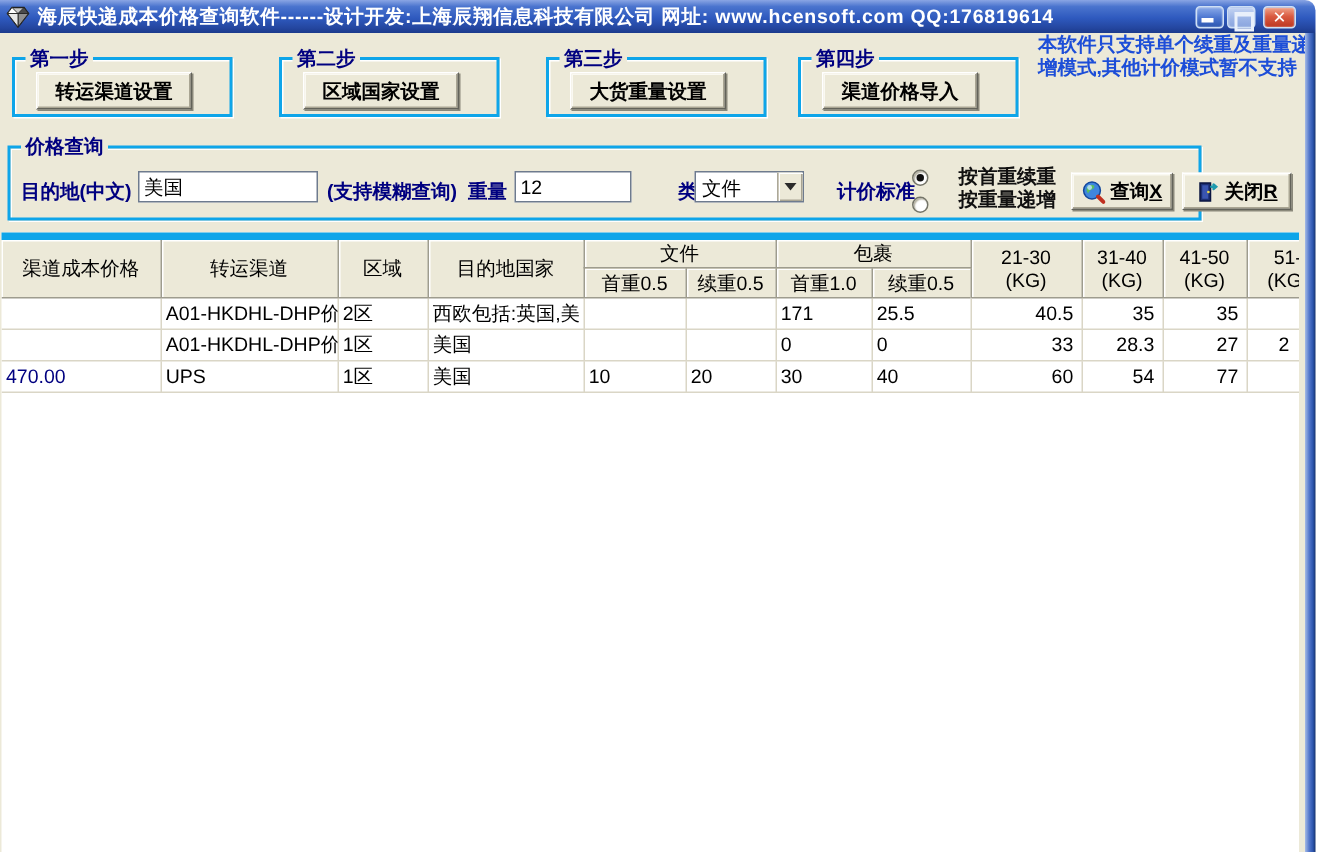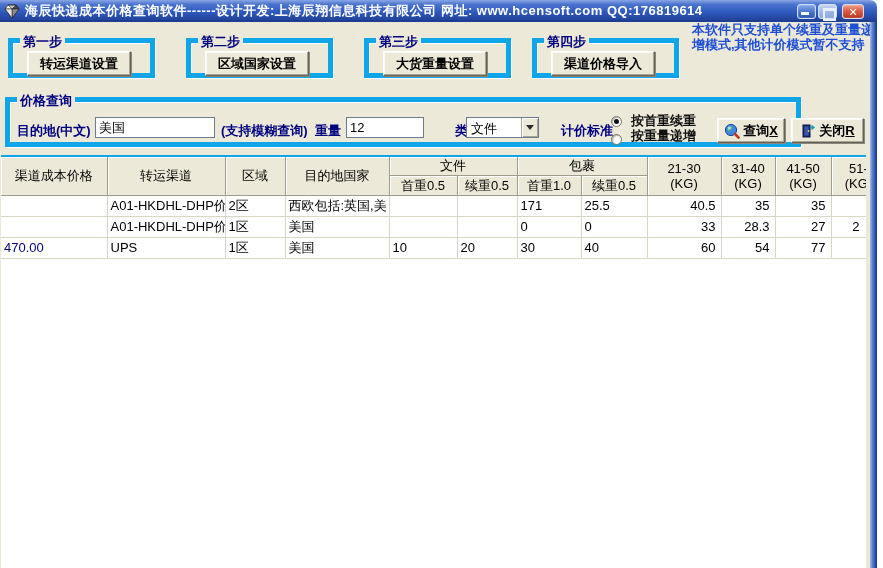--- a/index.html
+++ b/index.html
@@ -28,21 +28,21 @@
   .btn-close::before { content:"\2715"; position:absolute; left:0; right:0; top:0;
     text-align:center; color:#fff; font-size:11px; font-weight:bold; line-height:14px; }
 
   
   .client { position:absolute; left:0; top:22px; width:870px; height:546px;
     background:#ECE9D8; overflow:hidden; }
   .win-right-border { position:absolute; left:870px; top:22px; width:7px; height:546px;
     background:linear-gradient(90deg,#A5BBE6 0%,#5478CC 40%,#2C55AE 75%,#16336E 100%); }
 
   
-  .groupbox { position:absolute; border:5px solid #0ea5e9;
+  .groupbox { position:absolute; border:2px solid #0ea5e9;
     box-shadow:inset 1px 1px 0 #fff, 1px 1px 0 #fff; }
   .gb-label { position:absolute; top:-8px; left:7px; padding:0 3px; background:#ECE9D8;
     color:#000080; font-size:13px; font-weight:bold; line-height:14px; white-space:nowrap; }
 
   .stepbox { top:16px; width:147px; height:40px; }
   .s1 { left:8px; } .s2 { left:186px; } .s3 { left:364px; } .s4 { left:532px; }
 
   .btn3d { background:#ECE9D8; border:1px solid; border-color:#FFFFFF #63635A #63635A #FFFFFF;
     box-shadow:inset -1px -1px 0 #A9A593, inset 1px 1px 0 #FAF9F2, 1px 1px 0 #8A887A;
     color:#000; font-size:13px; font-weight:bold; cursor:pointer;
@@ -67,31 +67,31 @@
     display:flex; align-items:center; justify-content:center; }
   .combo-arrow { width:0; height:0; border-left:4px solid transparent;
     border-right:4px solid transparent; border-top:5px solid #2b2b2b; }
 
   .radio-row { position:absolute; left:601px; display:flex; align-items:center; cursor:pointer; }
   .r1 { top:10px; } .r2 { top:25px;align-items:flex-end; }
   .radio { width:11px; height:11px; border-radius:50%; background:#fff;
     border:1px solid #747468; box-shadow:inset 1px 1px 1px #b5b2a2; flex:0 0 auto; }
   .radio.checked::after { content:""; display:block; width:5px; height:5px;
     margin:2px; border-radius:50%; background:#101010; }
-  .radio-label { font-size:13px; color:#101010; margin-left:9px; font-weight:bold; white-space:nowrap; }
+  .radio-label { font-size:13px; color:#101010; margin-left:20px; font-weight:bold; white-space:nowrap; }
 
   .q-btn { position:absolute; top:16px; height:25px; }
   .btn-search { left:707px; width:68px; }
   .btn-closeq { left:781px; width:73px; }
   .q-btn .ico { width:16px; height:16px; margin-right:3px; flex:0 0 auto; }
   .hotkey { text-decoration:underline; }
 
   
   .grid { position:absolute; left:1px; top:133px; width:865px; height:413px;
-    background:#fff; overflow:hidden; border-top:2px solid #0ea5e9; }
+    background:#fff; overflow:hidden; border-top:5px solid #0ea5e9; }
   table.pricetable { border-collapse:collapse; table-layout:fixed; width:885px; }
   .pricetable th { background:#ECE9D8; font-size:13px; font-weight:normal; color:#000;
     text-align:center; border-right:1px solid #9E9C8E; border-bottom:1px solid #9E9C8E;
     box-shadow:inset 1px 1px 0 #FFFFFF; padding:0; vertical-align:middle; line-height:15px; }
   .pricetable tr.hrow1 { height:18px; } .pricetable tr.hrow2 { height:20px; }
   .pricetable td { height:21px; font-size:13px; color:#000; background:#fff;
     border-right:1px solid #DAD6C6; border-bottom:1px solid #DAD6C6;
     padding:0 3px; white-space:nowrap; overflow:hidden; cursor:default; }
   .pricetable td.ta-r { text-align:right; padding-right:5px; }
   .pricetable td.c-cost { color:#000080; }

